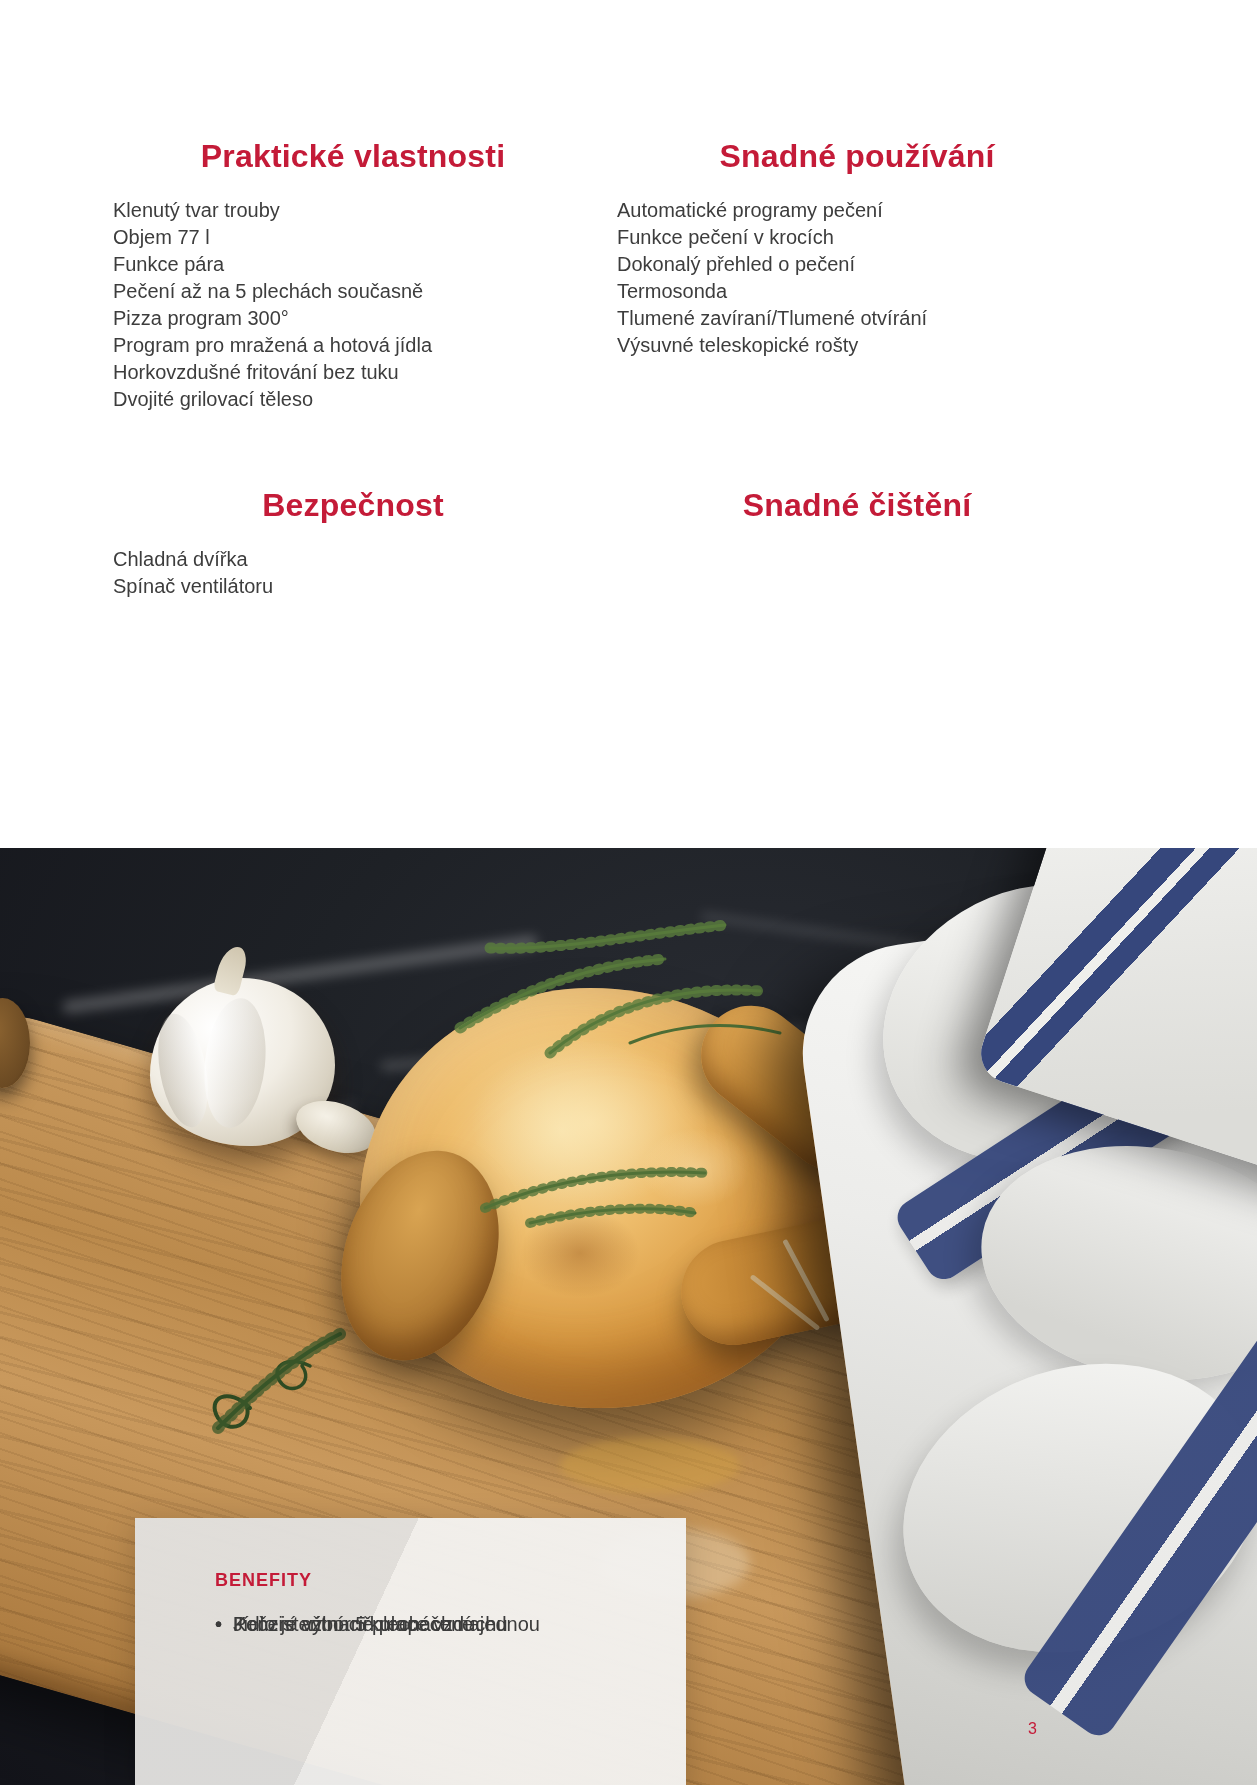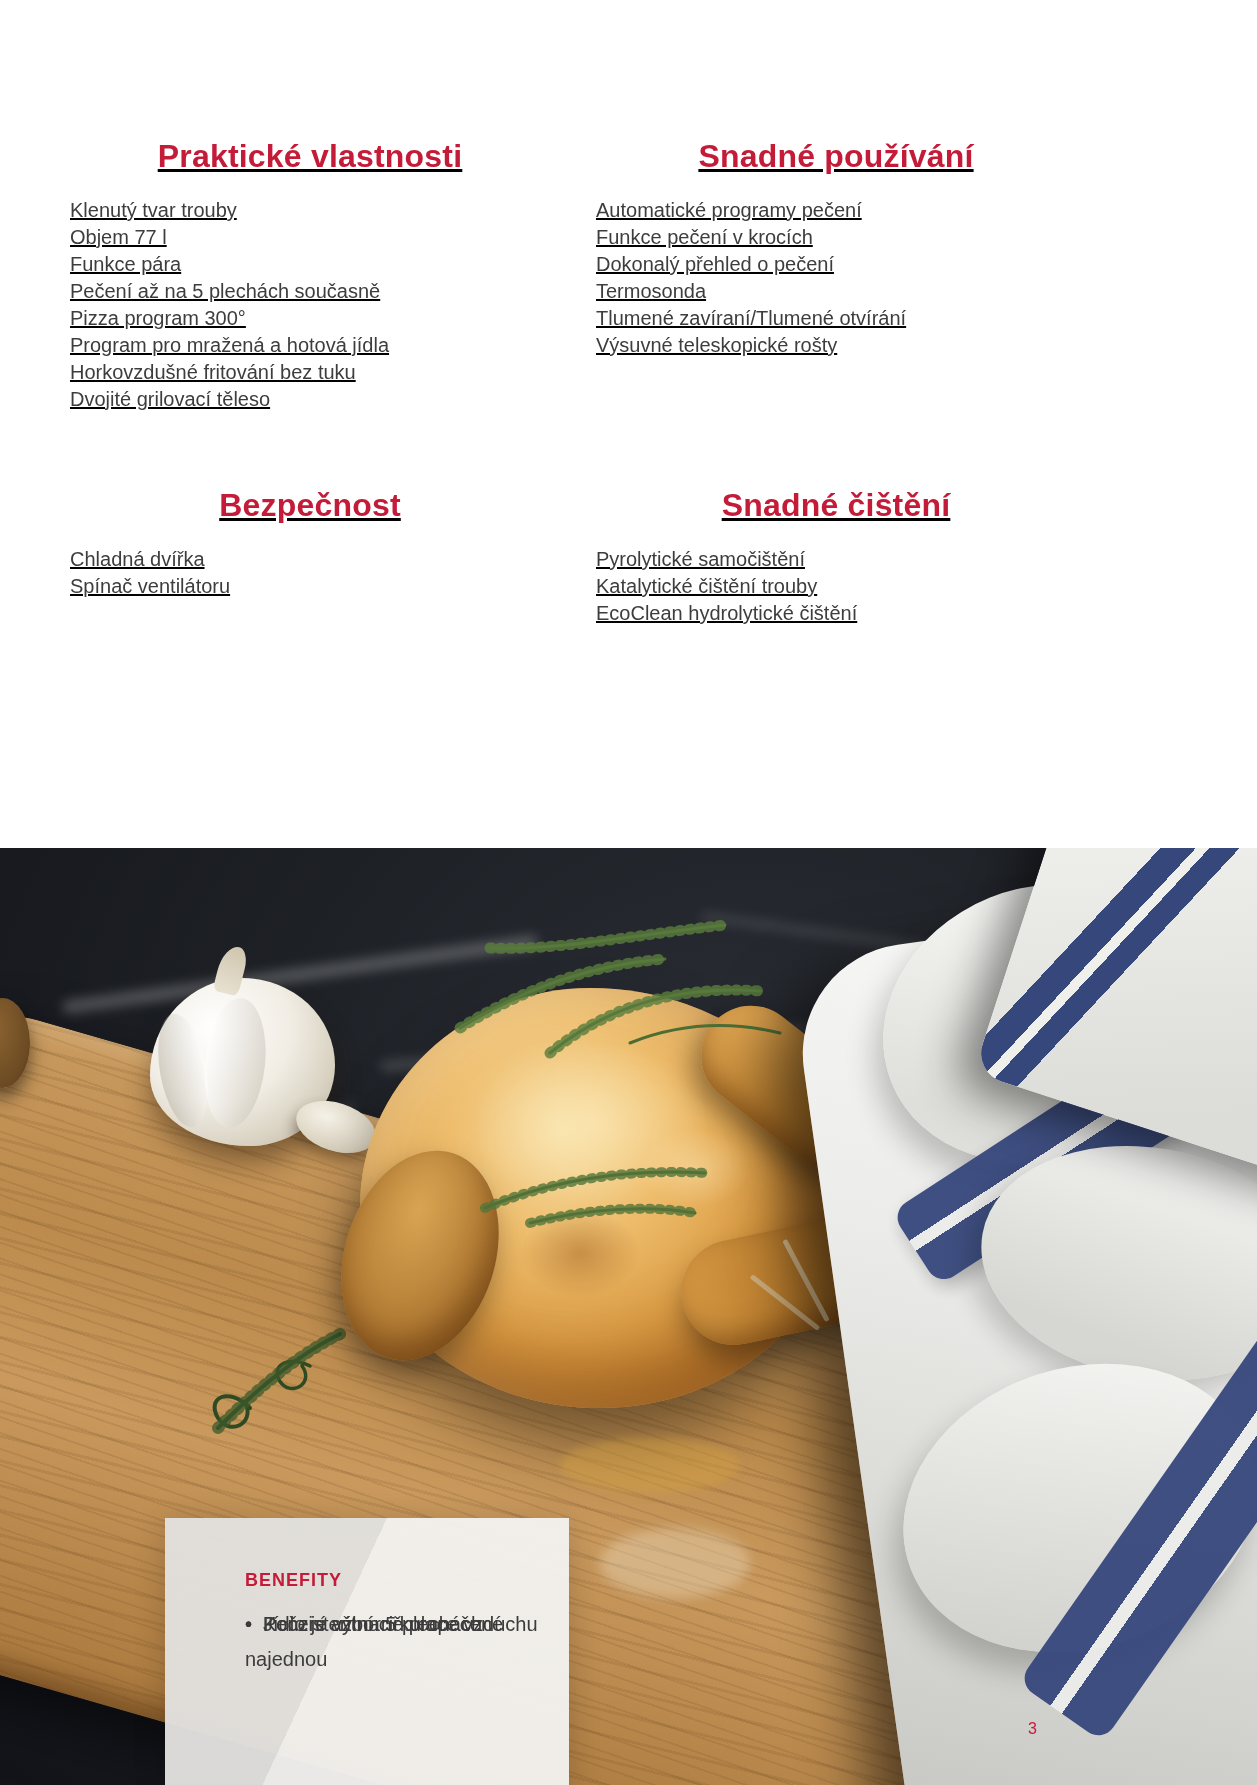--- a/index.html
+++ b/index.html
@@ -2,22 +2,22 @@
 <html lang="cs" style="--red: #c41b38; --txt: #3d3d3d; --navy: #36477c;"><head>
 <meta charset="utf-8">
 <style>
   :root{ --red:#c41b38; --txt:#3d3d3d; --navy:#36477c; }
   html,body{margin:0;padding:0;}
   body{width:1257px;height:1785px;background:#ffffff;overflow:hidden;
        font-family:"Liberation Sans","DejaVu Sans",sans-serif;}
   #page{position:relative;width:1257px;height:1785px;overflow:hidden;background:#fff;}
 
   
-  .features{display:grid;grid-template-columns:480px 480px;column-gap:46px;
-            padding-left:70px;text-decoration:underline;}
+  .features{display:grid;grid-template-columns:480px 480px;column-gap:24px;
+            padding-left:113px;}
   .row1{padding-top:138px;}
   .row2{margin-top:74px;}
   .section h2{margin:0 0 22px;font-size:32px;font-weight:bold;color:var(--red);
               text-align:center;letter-spacing:.2px;}
   .section ul{list-style:none;margin:0;padding:0;text-align:left;
               font-size:20px;line-height:27px;color:var(--txt);font-weight:400;}
 
   
   .photo{position:absolute;left:0;top:848px;width:1257px;height:937px;overflow:hidden;
          background:radial-gradient(ellipse at 60% 30%, #2b2e35 0%, #1e2126 45%, #13141a 100%);}
@@ -119,23 +119,23 @@
     background:linear-gradient(180deg,var(--navy) 0 40px,#ececea 40px 54px,var(--navy) 54px 104px);}
   .towel-top{left:1020px;top:-70px;width:430px;height:370px;transform:rotate(18deg);
     border-radius:30px 30px 80px 30px;
     background:
       repeating-linear-gradient(115deg, rgba(0,0,0,0) 0 140px, var(--navy) 140px 166px,
         #eFeFec 166px 176px, var(--navy) 176px 198px, rgba(0,0,0,0) 198px 330px),
       linear-gradient(160deg,#f6f6f4,#dcdcd8 80%);
     box-shadow:-18px 20px 44px rgba(0,0,0,.45);}
 
   
-  .benefits{left:135px;top:670px;width:404px;height:267px;
+  .benefits{left:135px;top:670px;width:551px;height:267px;
     background:linear-gradient(115deg, rgba(226,225,223,.96) 0 42%, rgba(243,242,240,.96) 42% 100%);
-    box-shadow:0 6px 30px rgba(0,0,0,.18);margin-left:30px;}
+    box-shadow:0 6px 30px rgba(0,0,0,.18);}
   .benefits h3{position:static;margin:52px 0 0 80px;font-size:18px;font-weight:bold;
     color:var(--red);letter-spacing:1px;}
   .benefits ul{position:static;list-style:none;margin:16px 0 0 80px;padding:0;
     font-size:20px;line-height:35px;color:#3b3b3b;}
   .benefits li::before{content:"\2022";margin-right:11px;}
 
   .pagenum{left:1028px;top:872px;font-size:16px;color:var(--red);font-weight:400;}
 </style>
 </head>
 <body>
@@ -172,25 +172,20 @@
   <div class="features row2">
     <div class="section">
       <h2>Bezpečnost</h2>
       <ul>
           <li>Chladná dvířka</li>
           <li>Spínač ventilátoru</li>
         </ul>
     </div>
     <div class="section">
       <h2>Snadné čištění</h2>
-      <ul>
-          <li>Pyrolytické samočištění</li>
-          <li>Katalytické čištění trouby</li>
-          <li>EcoClean hydrolytické čištění</li>
-        </ul>
     </div>
   </div>
 
   <div class="photo" role="img" aria-label="Celé pečené kuře s rozmarýnem na dřevěném prkénku, česnek a modrobílá utěrka na tmavém pozadí">
 
     <div class="chalk c1"></div>
     <div class="chalk c2"></div>
     <div class="chalk c3"></div>
     <div class="chalk c4"></div>
     <div class="chalk c5"></div>

